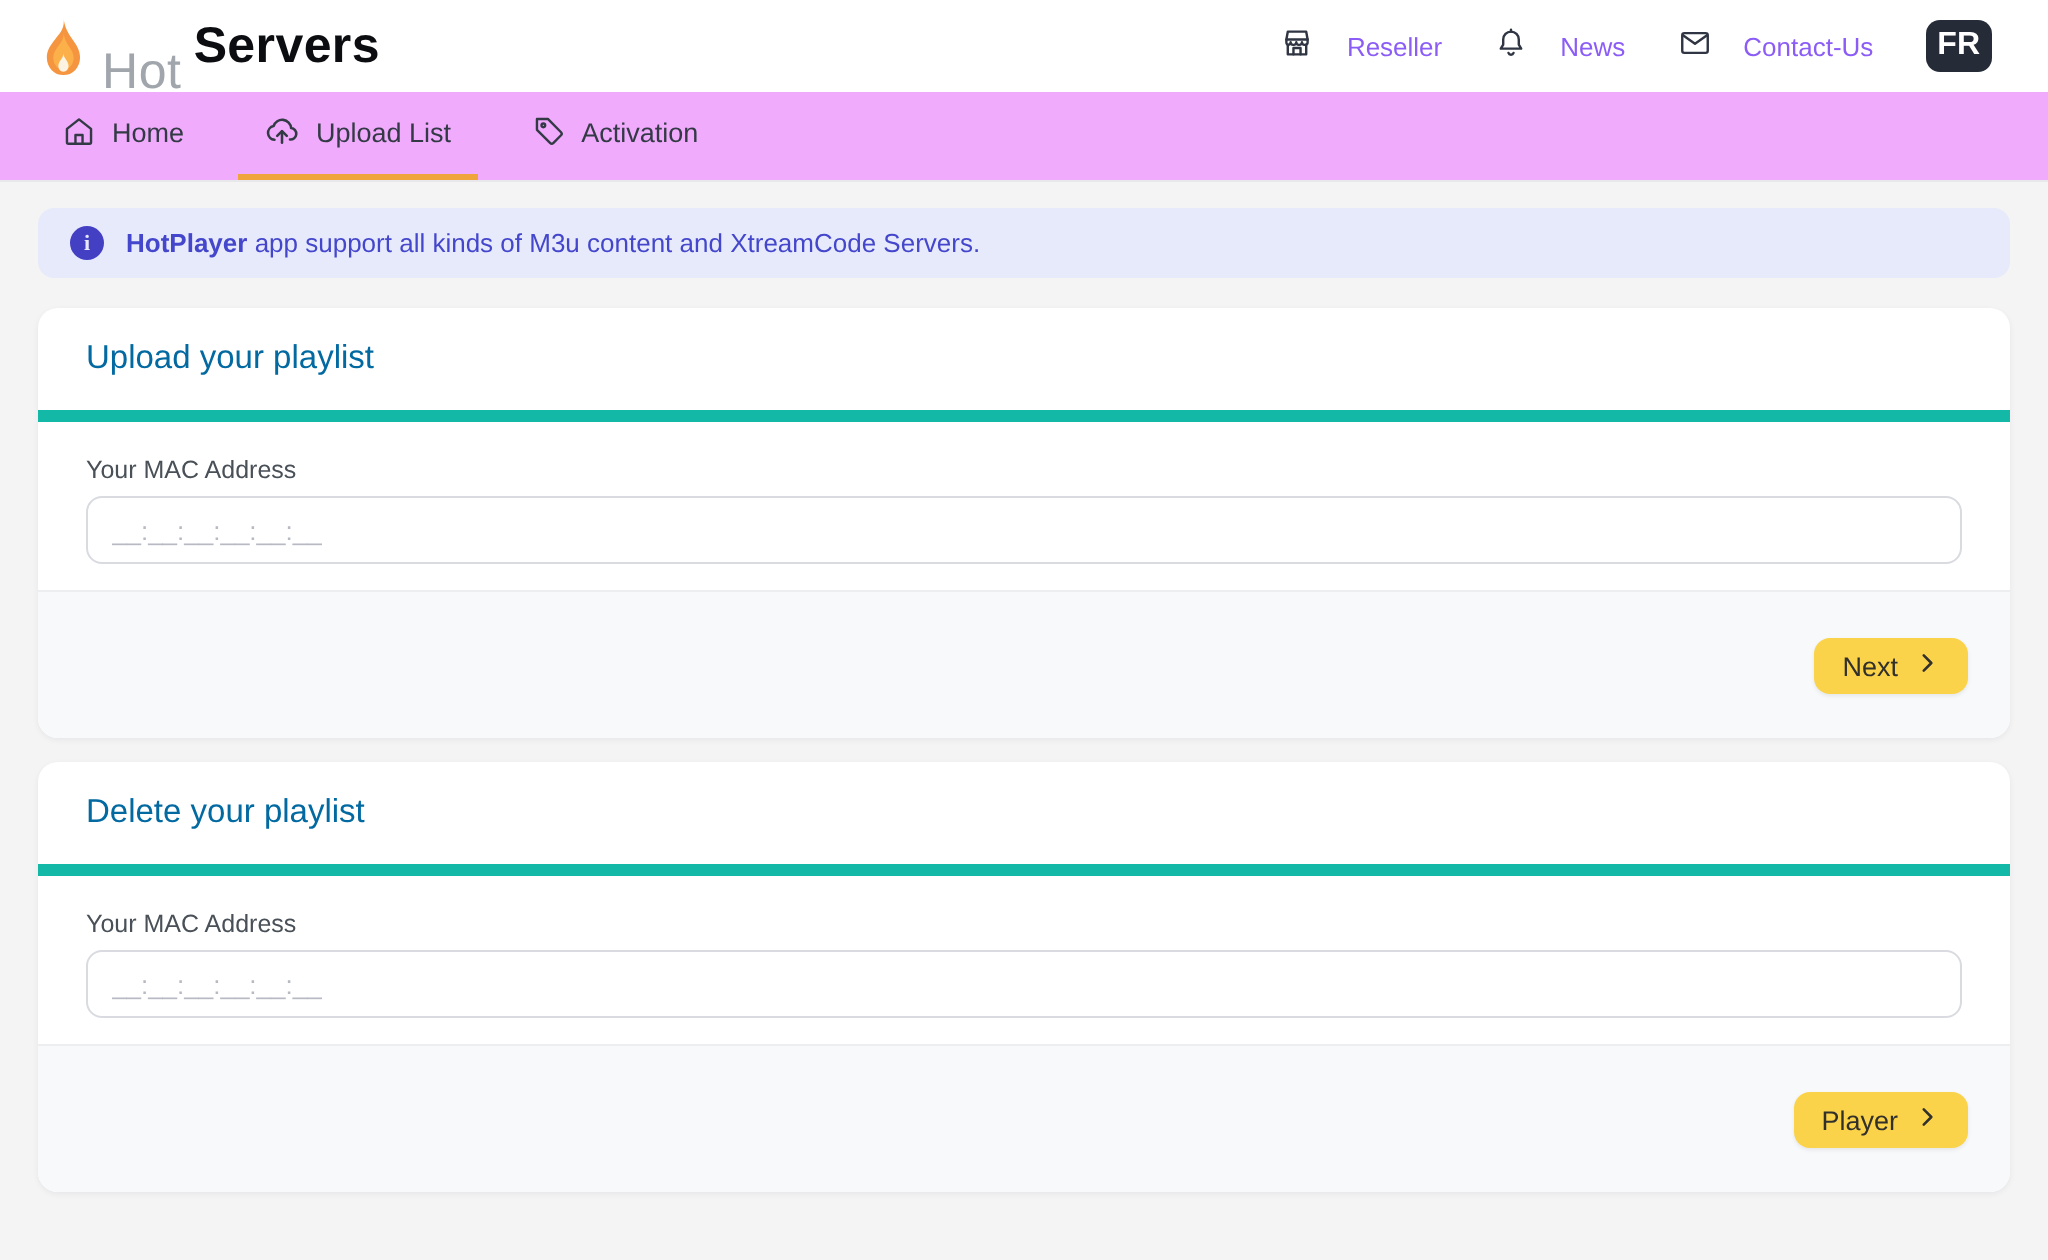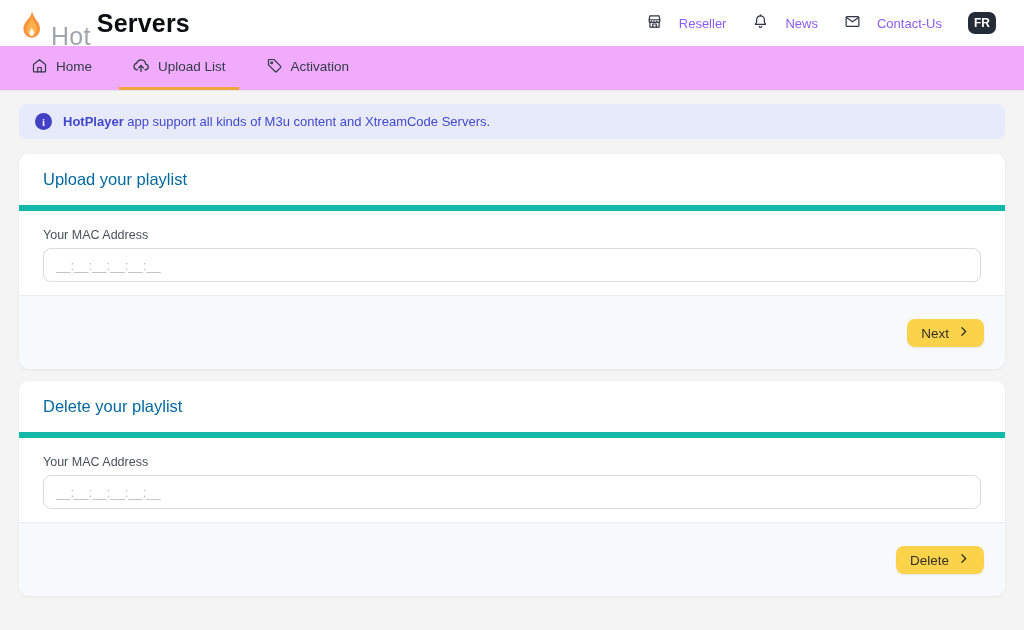--- a/index.html
+++ b/index.html
@@ -8,21 +8,21 @@
 
   
   .topbar { height:46px; background:#fff; display:flex; align-items:center; justify-content:space-between; padding:0 28px 0 18px; }
   .brand { display:flex; align-items:center; gap:6px; cursor:pointer; }
   .brand svg { display:block; }
   .brand-light { font-size:25px; font-weight:300; color:#a1a5ac; letter-spacing:.3px;margin-top:27px; }
   .brand-bold { font-size:25px; font-weight:800; color:#0c0d10; letter-spacing:.2px; }
   .top-links { display:flex; align-items:center; gap:26px; }
   .top-link { display:flex; align-items:center; gap:16px; font-size:13px; color:#8b5cf6; cursor:pointer; }
   .top-link svg { stroke:#2f3542; }
-  .lang-badge { background:#262b38; color:#fff; font-size:12px; font-weight:700; border-radius:7px; padding:5px 6px; line-height:1; cursor:pointer; }
+  .lang-badge { background:#262b38; color:#fff; font-size:16px; font-weight:700; border-radius:7px; padding:5px 6px; line-height:1; cursor:pointer; }
 
   
   .nav { background:#f0abfc; display:flex; gap:14px; padding:0 18px; border-bottom:1px solid #e8e8ea; height:45px; }
   .tab { display:flex; align-items:center; gap:8px; padding:0 13px; font-size:13.5px; color:#333a46; border-bottom:3px solid transparent; cursor:pointer; }
   .tab svg { stroke:#333a46; }
   .tab.active { border-bottom-color:#f0a43c; }
 
   
   .main { padding:13px 19px 0; }
   .alert { background:#e7eafa; border-radius:8px; display:flex; align-items:center; gap:11px; padding:9px 16px; font-size:13px; color:#4447cb; margin-bottom:15px; }
@@ -146,21 +146,21 @@
   </section>
 
   <section class="card">
     <div class="card-header">Delete your playlist</div>
     <div class="card-body">
       <label class="field-label">Your MAC Address</label>
       <input class="mac-input" type="text" placeholder="__:__:__:__:__:__" style="">
     </div>
     <div class="card-footer">
       <button class="btn-yellow">
-        <span>Delete</span>
+        <span>Player</span>
         <span>
           <svg width="13" height="13" viewBox="0 0 24 24" fill="none" stroke-width="2.4" stroke-linecap="round" stroke-linejoin="round">
             <path d="m9 5 7 7-7 7"></path>
           </svg>
         </span>
       </button>
     </div>
   </section>
 
 </main>

